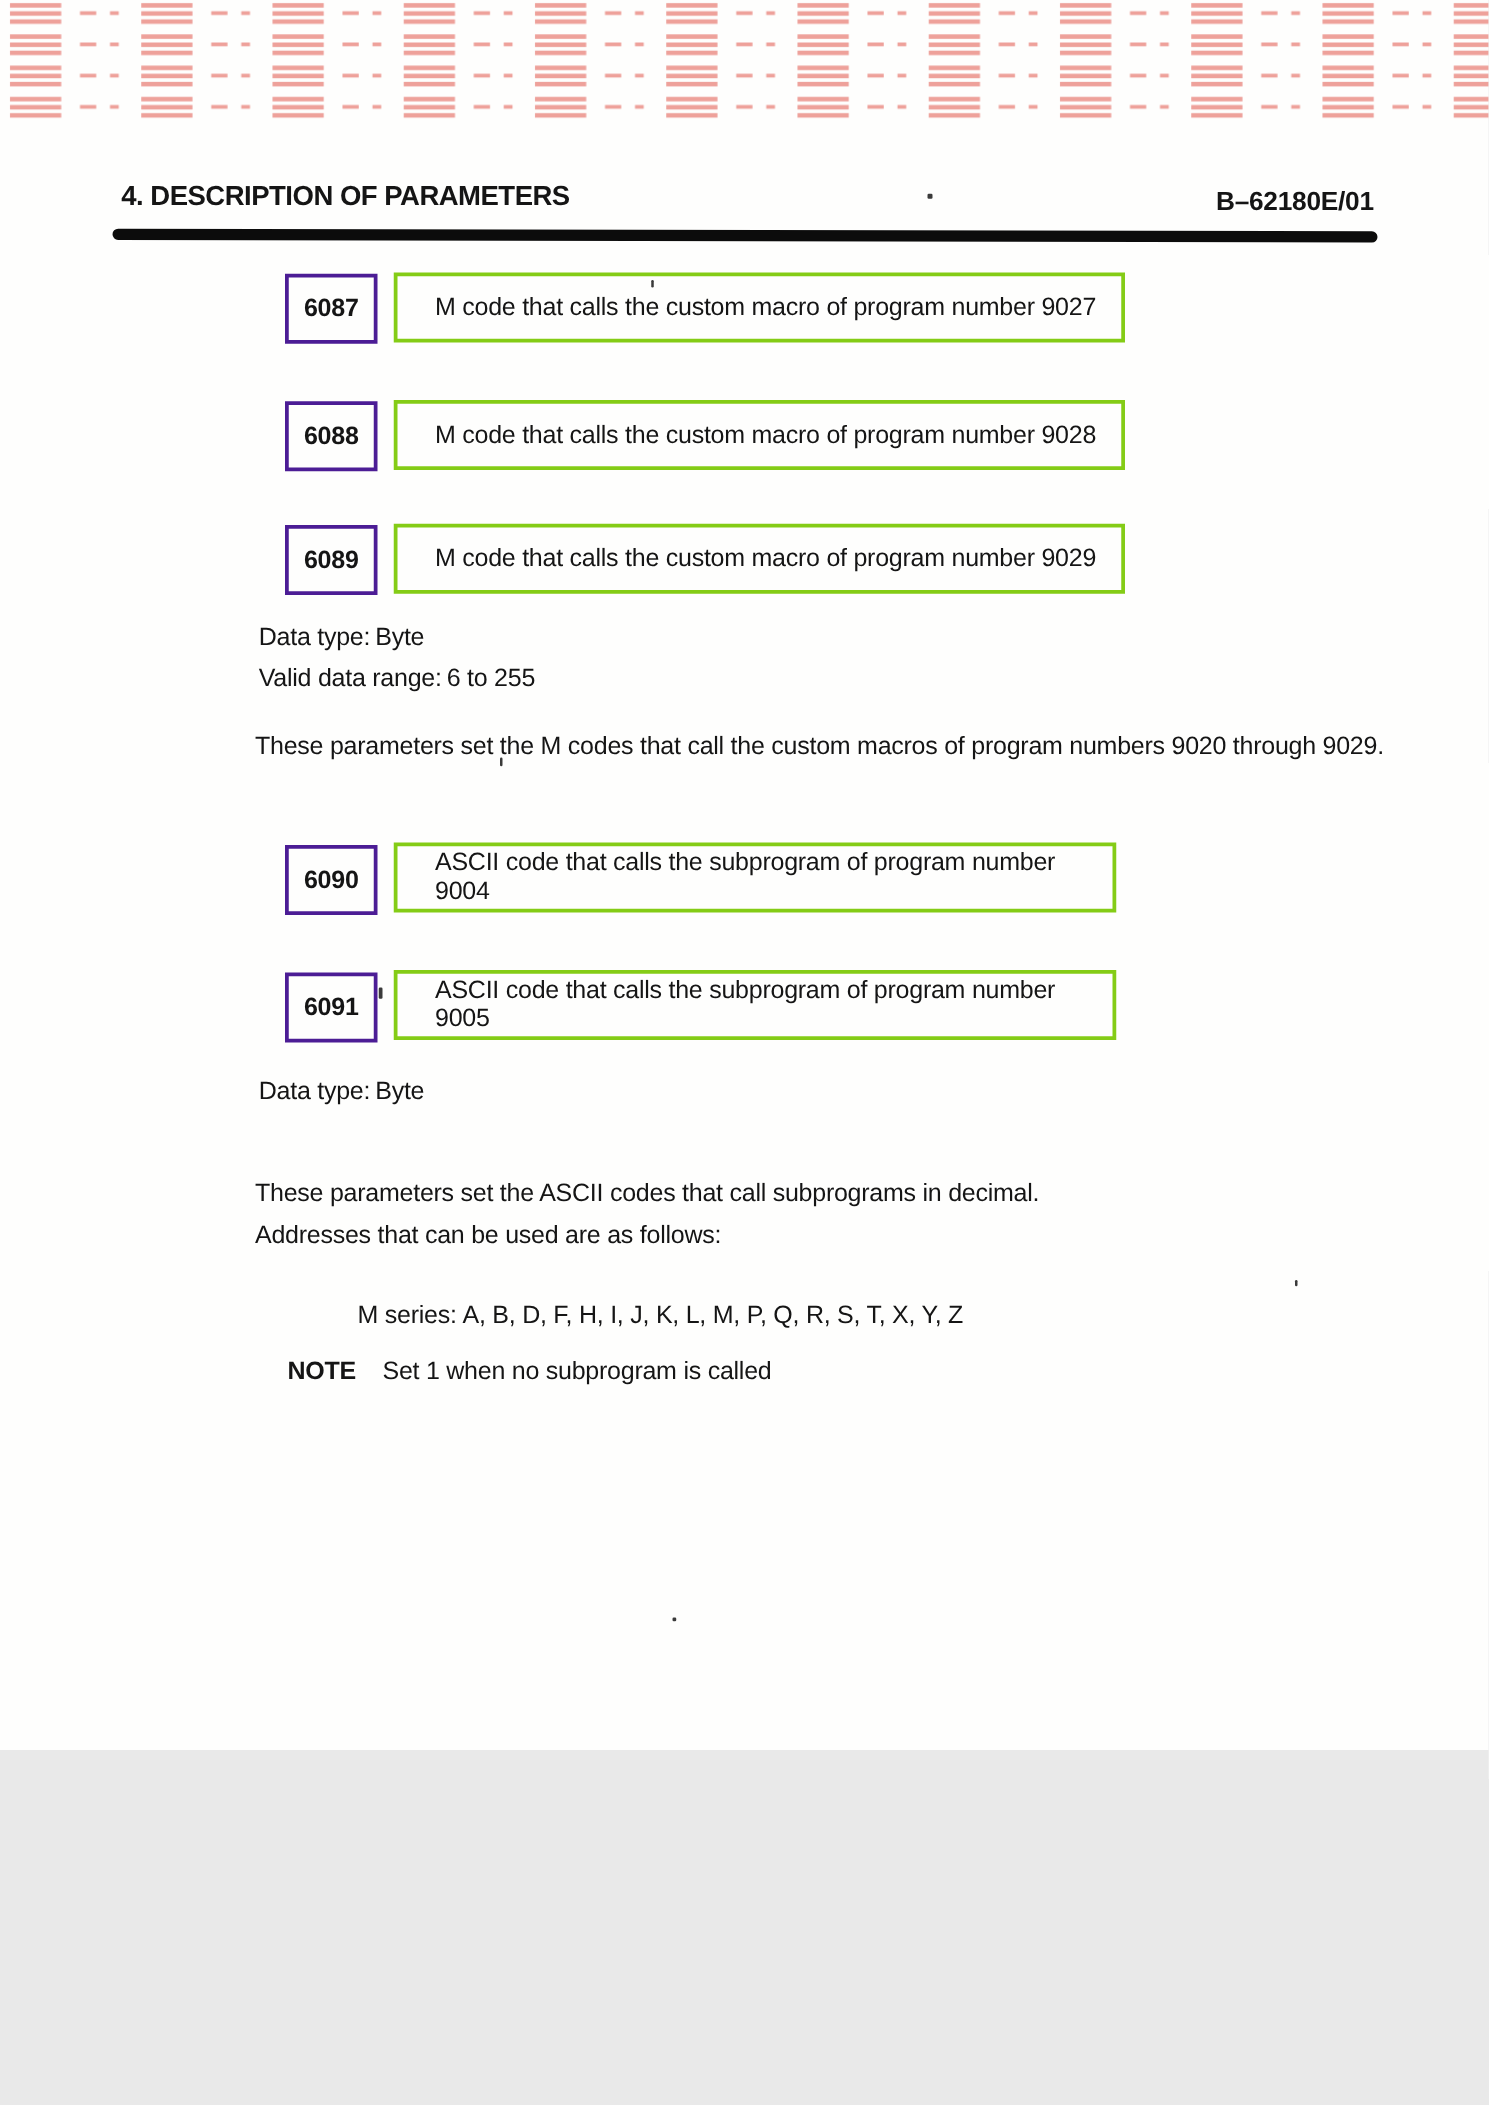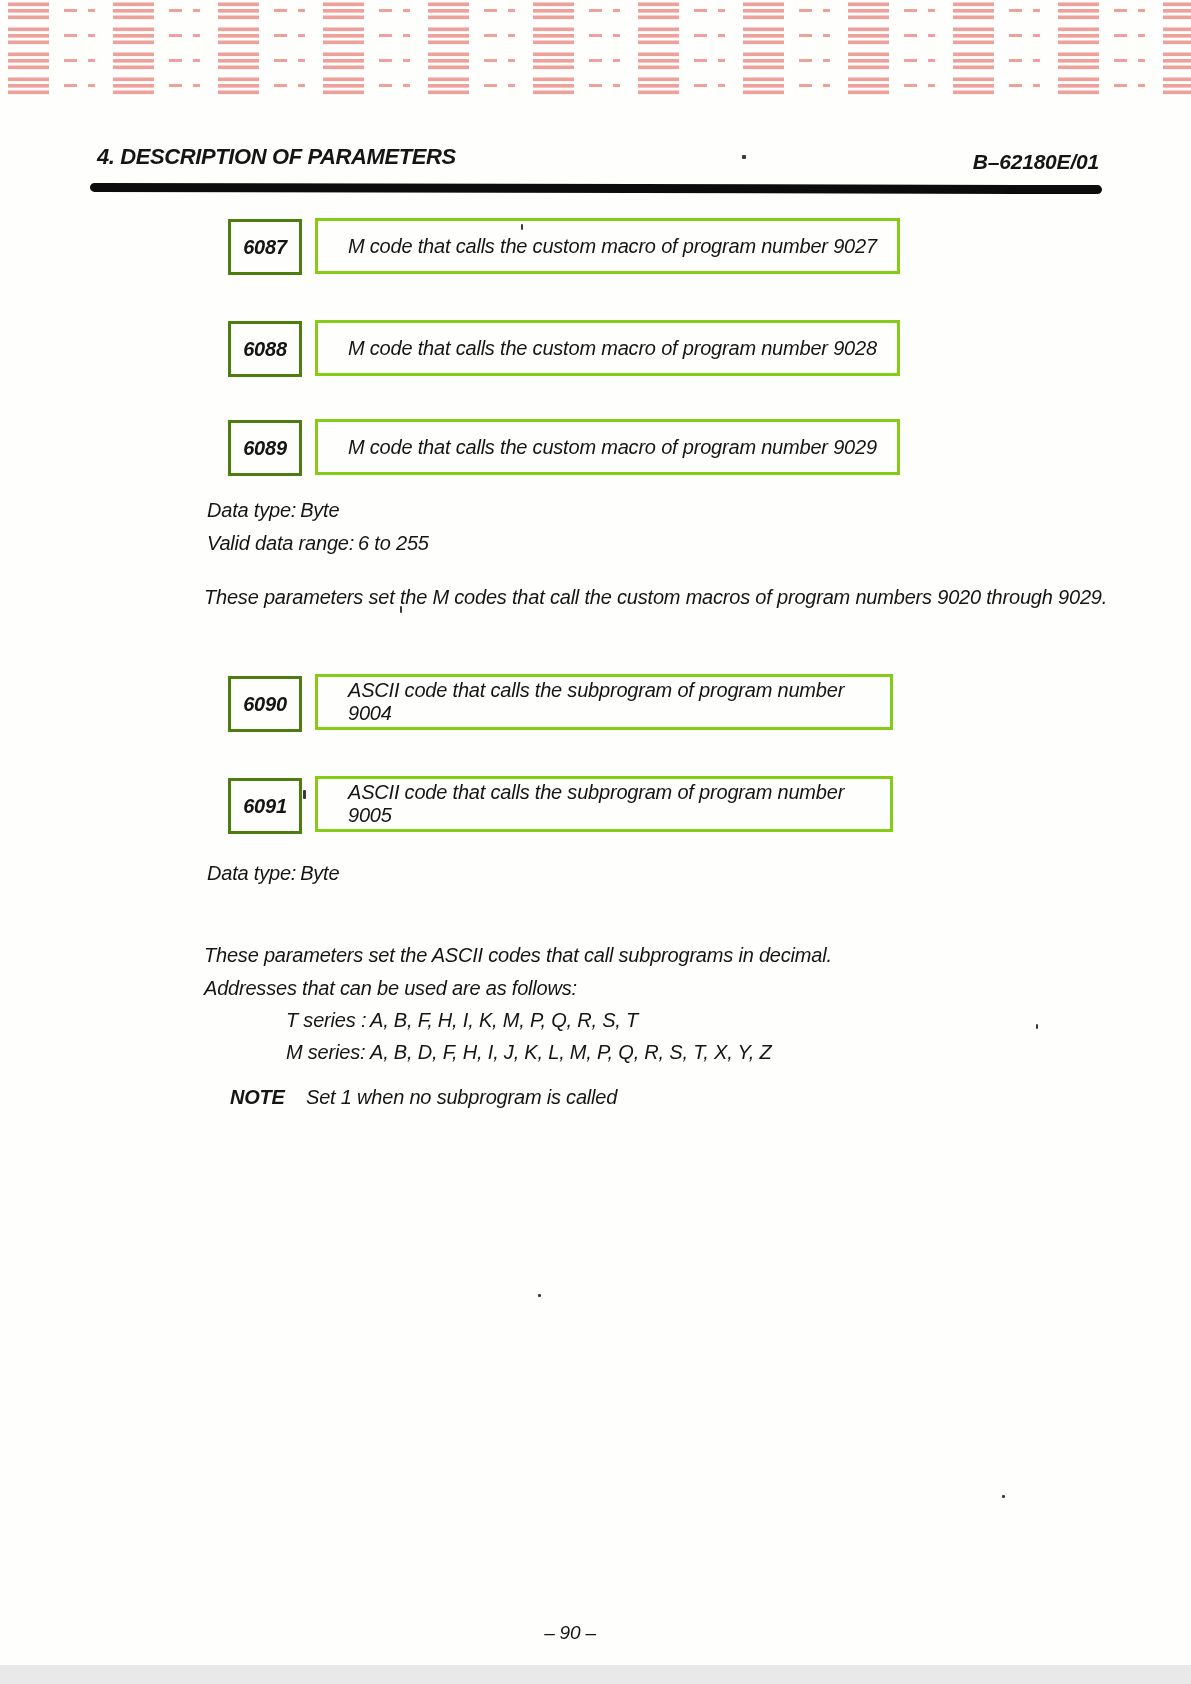--- a/index.html
+++ b/index.html
@@ -3,28 +3,27 @@
 <meta charset="utf-8">
 <style>
   html, body {
     margin: 0;
     padding: 0;
     background: #e9e9e9;
   }
   .page {
     position: relative;
     width: 1191px;
-    height: 1665px;
+    height: 1400px;
     margin: 0 auto;
     background: #fefefd;
     overflow: hidden;
     font-family: "Liberation Sans", "DejaVu Sans", sans-serif;
     color: #151515;
     letter-spacing: -0.2px;
-    font-style: italic;
   }
   .scan-marks {
     position: absolute;
     top: 0;
     left: 0;
   }
   
   .section-title {
     position: absolute;
     top: 144px;
@@ -52,21 +51,21 @@
     background: #0c0c0c;
     border-radius: 5px;
     transform: rotate(0.12deg);
   }
   
   .param-number-box {
     position: absolute;
     left: 228px;
     width: 74px;
     height: 56px;
-    border: 3px solid #4d7c0f;
+    border: 3px solid #4c1d95;
     box-sizing: border-box;
     display: flex;
     align-items: center;
     justify-content: center;
     font-size: 20px;
     font-weight: bold;
     background: #fefefd;
   }
   .param-desc-box {
     position: absolute;
@@ -158,23 +157,20 @@
 
   <div class="param-number-box" style="top:778px">6091</div>
   <div class="param-desc-box w-narrow" style="top:776px">ASCII code that calls the subprogram of program number 9005</div>
 
   <div class="line" style="top:862px; left:207px">
     <span>Data type:</span><span class="value">Byte</span>
   </div>
   <div class="line" style="top:944px; left:204px">These parameters set the ASCII codes that call subprograms in decimal.</div>
   <div class="line" style="top:977px; left:204px">Addresses that can be used are as follows:</div>
 
-  <div class="line" style="top:1009px; left:286px">
-    <span class="series-label">T series :</span><span>A, B, F, H, I, K, M, P, Q, R, S, T</span>
-  </div>
   <div class="line" style="top:1041px; left:286px">
     <span class="series-label">M series:</span><span>A, B, D, F, H, I, J, K, L, M, P, Q, R, S, T, X, Y, Z</span>
   </div>
 
   <div class="line note-line" style="top:1086px; left:230px">
     <span class="note-label">NOTE</span><span>Set 1 when no subprogram is called</span>
   </div>
 
   <div class="tick" style="top:155px; left:742px; width:4px; height:4px"></div>
   <div class="tick" style="top:224px; left:521px; width:2px; height:6px"></div>

